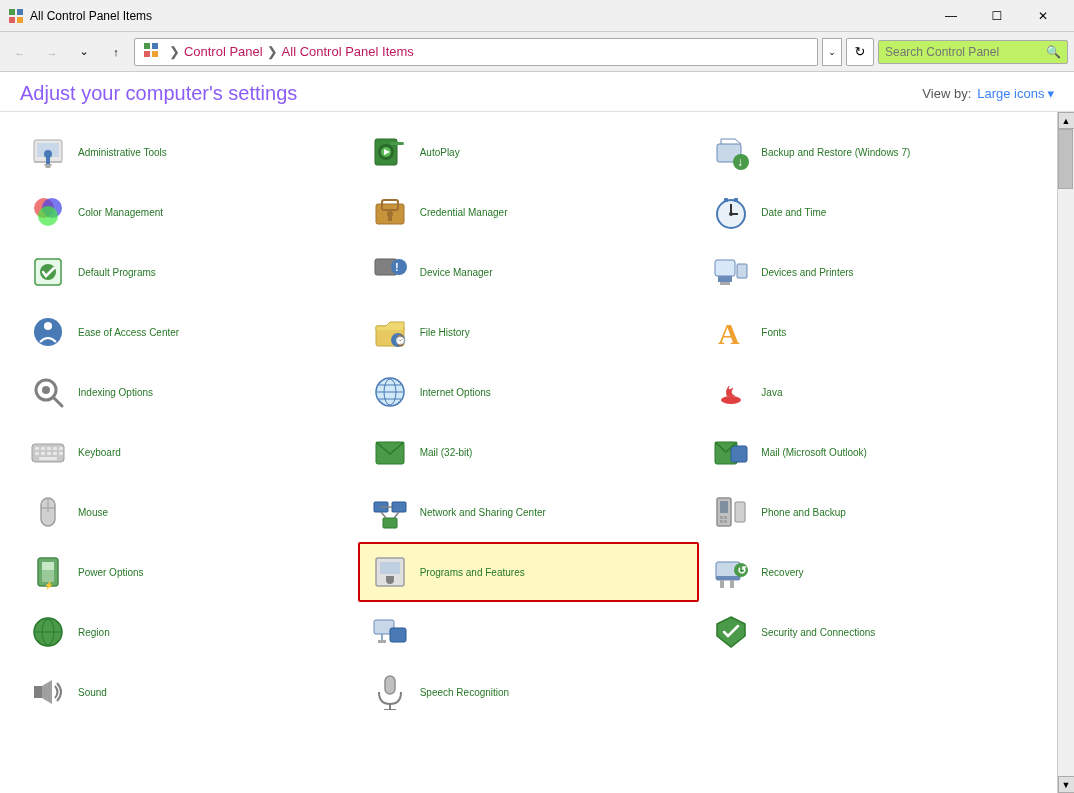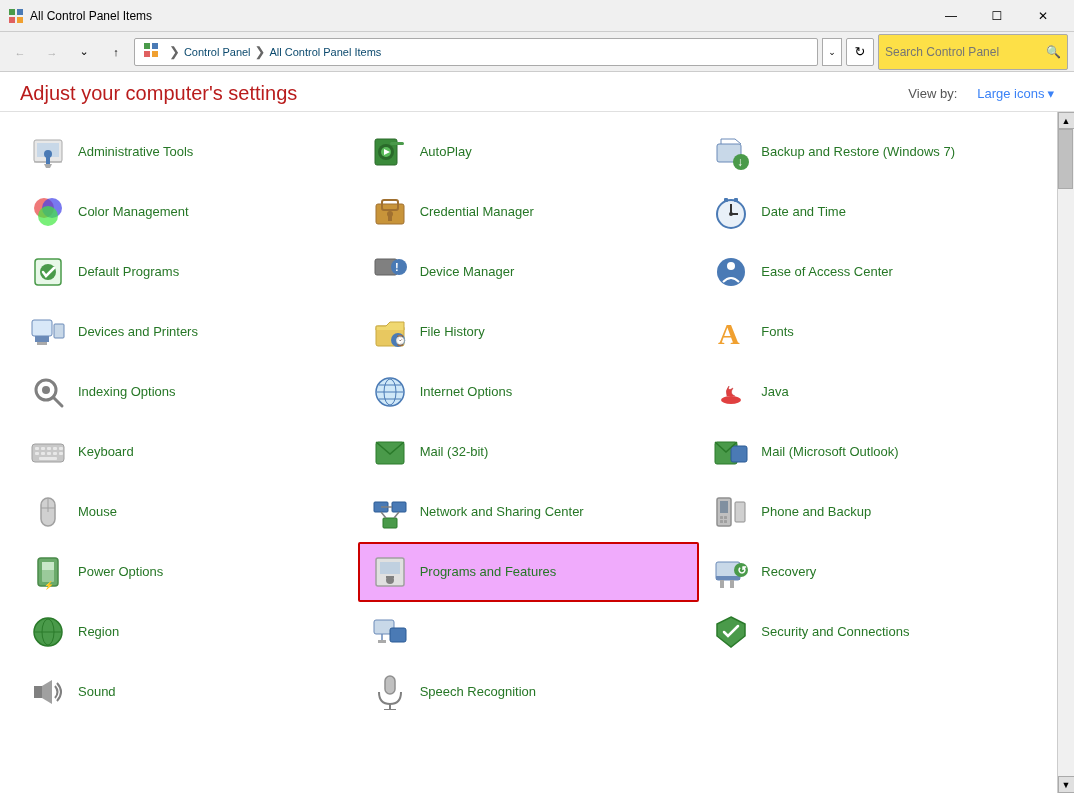--- a/index.html
+++ b/index.html
@@ -43,32 +43,32 @@
       background: transparent; cursor: pointer; border-radius: 2px;
       display: flex; align-items: center; justify-content: center; font-size: 11px;
     }
     .nav-btn.disabled { color: #aaa; cursor: default; }
     .address-box {
       flex: 1; height: 28px; border: 1px solid #aaa; background: #fff;
       display: flex; align-items: center; padding: 0 8px; font-size: 13px;
       border-radius: 2px;
     }
     .address-sep { color: #666; margin: 0 4px; }
-    .address-link { color: #0c4a6e; text-decoration: none; font-size: 11px; }
+    .address-link { color: #be185d; text-decoration: none; font-size: 13px; }
     .address-dropdown {
       width: 20px; height: 28px; border: 1px solid #aaa; background: #fff;
       display: flex; align-items: center; justify-content: center; cursor: pointer; font-size: 9px;
     }
     .refresh-btn {
       width: 28px; height: 28px; border: 1px solid #aaa; background: #fff;
       display: flex; align-items: center; justify-content: center; cursor: pointer; font-size: 13px;
       border-radius: 2px;
     }
     .search-box {
-      width: 190px; height: 36px; border: 1px solid #aaa; background: #fde047;
+      width: 190px; height: 24px; border: 1px solid #aaa; background: #bef264;
       display: flex; align-items: center; padding: 0 6px; border-radius: 2px;
     }
     .search-box input {
       border: none; outline: none; font-size: 12px; flex: 1; background: transparent;
       color: #666;
     }
     .search-icon { font-size: 12px; color: #666; }
 
     
     .main {
@@ -77,24 +77,24 @@
       height: calc(793px - 32px - 40px);
     }
     .toolbar {
       padding: 10px 20px 6px;
       display: flex;
       align-items: center;
       justify-content: space-between;
       border-bottom: 1px solid #e0e0e0;
     }
     .page-title {
-      font-size: 20px; color: #b91c1c; font-weight: 400;
+      font-size: 20px; color: #8b5cf6; font-weight: 400;
     }
     .viewby {
-      display: flex; align-items: center; gap: 20px; font-size: 13px; color: #333;
+      display: flex; align-items: center; gap: 6px; font-size: 13px; color: #333;
     }
     .viewby-label { color: #555; }
     .viewby-value {
       color: #3b82f6; cursor: pointer; display: flex; align-items: flex-start; gap: 3px;
     }
 
     
     .content-wrapper {
       display: flex;
       flex: 1;
@@ -141,30 +141,30 @@
       display: flex;
       align-items: center;
       padding: 8px 10px;
       cursor: pointer;
       border: 2px solid transparent;
       border-radius: 2px;
       gap: 10px;
     }
     .item.highlighted {
       border: 2px solid #cc0000;
-      background: #f0abfc;
+      background: #fef9c3;
     }
     .item-icon {
       width: 40px; height: 40px;
       display: flex; align-items: center; justify-content: center;
       flex-shrink: 0;
       font-size: 28px;
     }
     .item-label {
-      font-size: 13px; color: #267726; line-height: 1.3;
+      font-size: 10px; color: #267726; line-height: 1.3;
     }
   </style>
 </head>
 <body>
 
 <div class="titlebar">
   <span class="titlebar-icon">
     <svg width="16" height="16" viewBox="0 0 16 16">
       <rect x="1" y="1" width="6" height="6" fill="#4a9a4a"></rect>
       <rect x="9" y="1" width="6" height="6" fill="#4a7ab5"></rect>
@@ -308,37 +308,37 @@
                 <rect x="3" y="5" width="22" height="16" rx="2" fill="#808080" stroke="#606060" stroke-width="1"></rect>
                 <circle cx="27" cy="13" r="8" fill="#4a7ab5"></circle>
                 <text x="23" y="17" font-size="11" fill="white" font-weight="bold">!</text>
               </svg>
             </div>
             <span class="item-label">Device Manager</span>
           </div>
           <div class="item">
             <div class="item-icon">
               <svg width="36" height="36" viewBox="0 0 36 36">
-                <circle cx="18" cy="18" r="14" fill="#4a7ab5"></circle>
-                <circle cx="18" cy="12" r="4" fill="white"></circle>
-                <path d="M10 28 Q18 20 26 28" stroke="white" stroke-width="2" fill="none"></path>
-              </svg>
-            </div>
-            <span class="item-label">Ease of Access Center</span>
-          </div>
-          <div class="item">
-            <div class="item-icon">
-              <svg width="36" height="36" viewBox="0 0 36 36">
                 <rect x="2" y="6" width="20" height="16" rx="2" fill="#d8e8f8" stroke="#6a8ab8" stroke-width="1"></rect>
                 <rect x="24" y="10" width="10" height="14" rx="1" fill="#c8d8e8" stroke="#6a8ab8" stroke-width="1"></rect>
                 <rect x="5" y="22" width="14" height="6" fill="#6a8ab8"></rect>
                 <rect x="7" y="28" width="10" height="3" fill="#aaa"></rect>
               </svg>
             </div>
             <span class="item-label">Devices and Printers</span>
+          </div>
+          <div class="item">
+            <div class="item-icon">
+              <svg width="36" height="36" viewBox="0 0 36 36">
+                <circle cx="18" cy="18" r="14" fill="#4a7ab5"></circle>
+                <circle cx="18" cy="12" r="4" fill="white"></circle>
+                <path d="M10 28 Q18 20 26 28" stroke="white" stroke-width="2" fill="none"></path>
+              </svg>
+            </div>
+            <span class="item-label">Ease of Access Center</span>
           </div>
           <div class="item">
             <div class="item-icon">
               <svg width="36" height="36" viewBox="0 0 36 36">
                 <rect x="4" y="12" width="28" height="20" rx="2" fill="#e8c860" stroke="#c8a840" stroke-width="1"></rect>
                 <path d="M4 16 L4 12 L14 12 L18 8 L32 8 L32 16" fill="#f0d870" stroke="#c8a840" stroke-width="1"></path>
                 <circle cx="26" cy="26" r="7" fill="#4a7ab5"></circle>
                 <text x="22" y="30" font-size="10" fill="white">⌚</text>
               </svg>
             </div>

